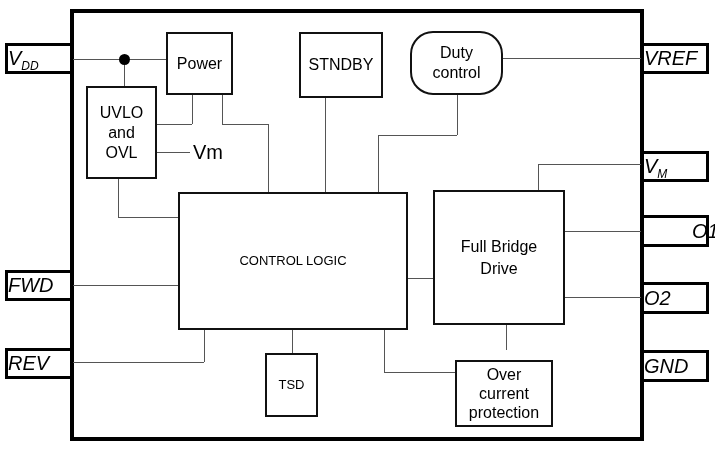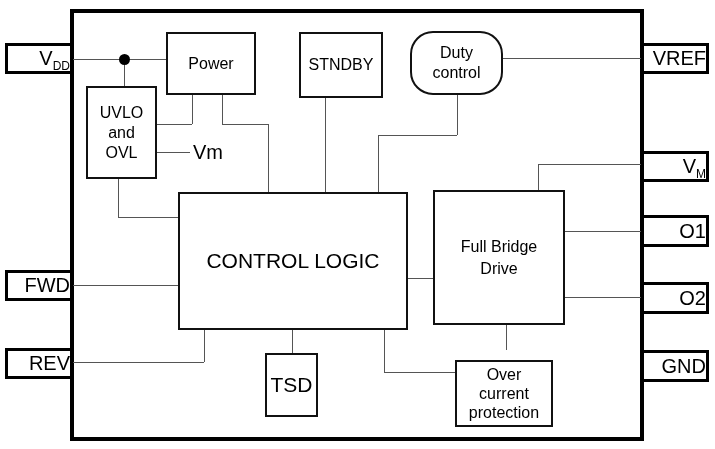--- a/index.html
+++ b/index.html
@@ -20,36 +20,37 @@
     position:absolute;
     border:4px solid var(--ink);
     background:transparent;
     box-sizing:border-box;
   }
   .pin{
     position:absolute;
     border:3px solid var(--ink);
     background:var(--bg);
     box-sizing:border-box;
-    display:flex;align-items:center;justify-content:flex-end;
+    display:flex;align-items:center;justify-content:flex-start;
     font-size:20px;
     z-index:5;
+    font-style:italic;
   }
   .pin sub{font-size:12px;line-height:0;}
   .block{
     position:absolute;
     border:2px solid #111111;
     background:var(--bg);
     box-sizing:border-box;
     display:flex;flex-direction:column;align-items:center;justify-content:center;
     font-size:16px;line-height:20px;
     text-align:center;
     z-index:3;
   }
-  .block.big{font-size:21px;}
+  .block.big{font-size:13px;}
   .wh{position:absolute;height:1px;background:var(--wire);z-index:1;}
   .wv{position:absolute;width:1px;background:var(--wire);z-index:1;}
   .dot{
     position:absolute;width:11px;height:11px;border-radius:50%;
     background:var(--ink);z-index:4;
   }
   .netlabel{
     position:absolute;font-size:20px;z-index:2;background:var(--bg);
     padding:0 1px;
   }
@@ -102,21 +103,21 @@
 
   <div class="wv" style="left:506px;top:325px;height:25px;"></div>
 
   <div class="wh" style="left:565px;top:231px;width:80px;"></div>
   <div class="wh" style="left:565px;top:297px;width:80px;"></div>
 
   <div class="dot" style="left:119px;top:54px;"></div>
 
   <div class="netlabel" style="left:192px;top:141px;">Vm</div>
 
-  <div class="block" style="left:166px;top:32px;width:90px;height:63px;">
+  <div class="block" style="left:166px;top:32px;width:67px;height:63px;">
     <span>Power</span>
   </div>
 
   <div class="block" style="left:299px;top:32px;width:84px;height:66px;">
     <span>STNDBY</span>
   </div>
 
   <div class="block" style="left:410px;top:31px;width:93px;height:64px;border-radius:23px;">
     <span>Duty</span>
     <span>control</span>

